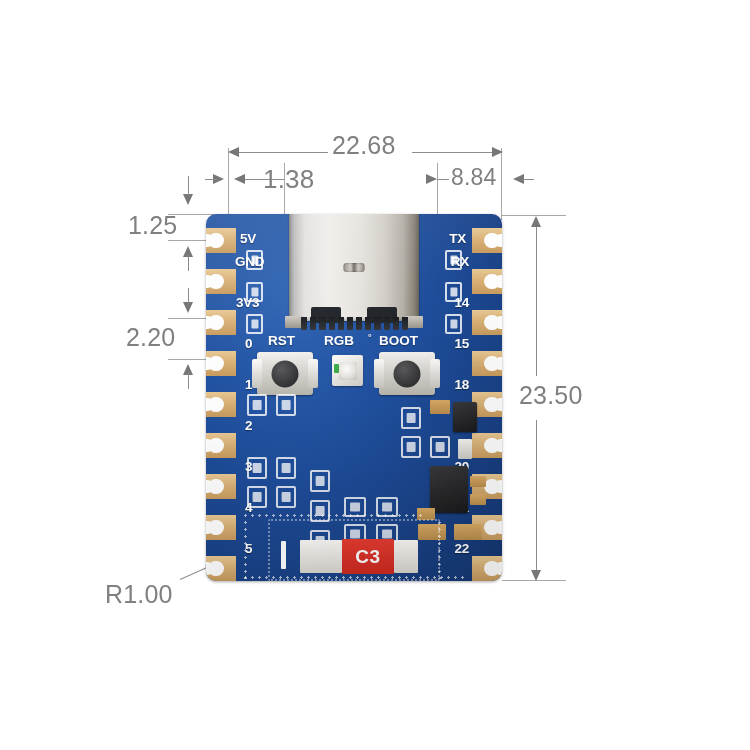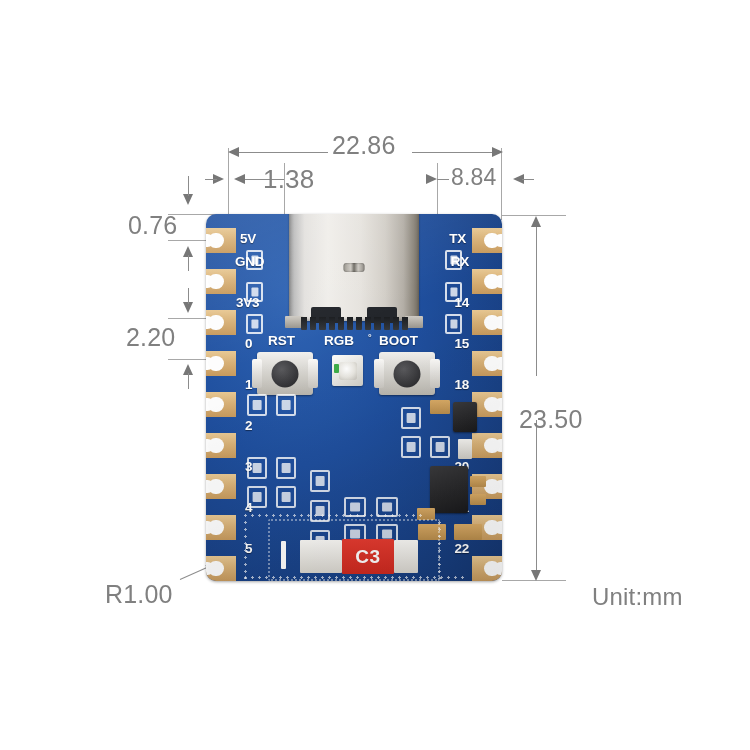--- a/index.html
+++ b/index.html
@@ -29,21 +29,21 @@
     font-family: "Liberation Sans", sans-serif;
     font-weight: 400;
     white-space: nowrap;
     letter-spacing: 0.2px;
   }
   .dim-18   { left: 332px; top: 131px; font-size: 25px; }
   .dim-138  { left: 263px; top: 164px; font-size: 26px; }
   .dim-467  { left: 451px; top: 164px; font-size: 23px; }
   .dim-159  { left: 128px; top: 211px; font-size: 25px; }
   .dim-254  { left: 126px; top: 323px; font-size: 25px; }
-  .dim-2350 { left: 519px; top: 381px; font-size: 25px; margin-top: 24px; }
+  .dim-2350 { left: 519px; top: 381px; font-size: 25px; }
   .dim-r100 { left: 105px; top: 580px; font-size: 25px; }
   .unit-mm  { left: 592px; top: 583px; font-size: 24px; }
 
   
   .rule-h {
     position: absolute;
     height: 1px;
     background: #8c8c8c;
   }
   .rule-v {
@@ -337,41 +337,41 @@
 
   <div class="rule-v ext-v" style="left:228px; top:148px; height:72px;"></div>
   <div class="rule-v ext-v" style="left:501px; top:148px; height:72px;"></div>
   <div class="rule-v ext-v" style="left:284px; top:163px; height:57px;"></div>
   <div class="rule-v ext-v" style="left:437px; top:163px; height:57px;"></div>
 
   <div class="rule-h" style="left:234px; top:152px; width:94px;"></div>
   <div class="rule-h" style="left:412px; top:152px; width:87px;"></div>
   <div class="arw arw-l" style="left:228px; top:147px;"></div>
   <div class="arw arw-r" style="left:492px; top:147px;"></div>
-  <div class="dim-label dim-18">22.86</div>
+  <div class="dim-label dim-18">22.68</div>
 
   <div class="rule-h" style="left:240px; top:179px; width:44px;"></div>
   <div class="arw arw-l" style="left:234px; top:174px;"></div>
   <div class="arw arw-r" style="left:213px; top:174px;"></div>
   <div class="rule-h" style="left:205px; top:179px; width:12px;"></div>
   <div class="dim-label dim-138">1.38</div>
 
   <div class="rule-h" style="left:437px; top:179px; width:12px;"></div>
   <div class="arw arw-r" style="left:426px; top:174px;"></div>
   <div class="arw arw-l" style="left:513px; top:174px;"></div>
   <div class="rule-h" style="left:522px; top:179px; width:12px;"></div>
   <div class="dim-label dim-467">8.84</div>
 
   <div class="rule-h ext-h" style="left:168px; top:214px; width:72px;"></div>
   <div class="rule-h ext-h" style="left:168px; top:240px; width:72px;"></div>
   <div class="arw arw-d" style="left:183px; top:194px;"></div>
   <div class="rule-v" style="left:188px; top:176px; height:20px;"></div>
   <div class="arw arw-u" style="left:183px; top:246px;"></div>
   <div class="rule-v" style="left:188px; top:255px; height:16px;"></div>
-  <div class="dim-label dim-159">0.76</div>
+  <div class="dim-label dim-159">1.25</div>
 
   <div class="rule-h ext-h" style="left:168px; top:318px; width:72px;"></div>
   <div class="rule-h ext-h" style="left:168px; top:359px; width:72px;"></div>
   <div class="arw arw-d" style="left:183px; top:302px;"></div>
   <div class="rule-v" style="left:188px; top:288px; height:16px;"></div>
   <div class="arw arw-u" style="left:183px; top:364px;"></div>
   <div class="rule-v" style="left:188px; top:373px; height:16px;"></div>
   <div class="dim-label dim-254">2.20</div>
 
   <div class="rule-h ext-h" style="left:502px; top:215px; width:64px;"></div>
@@ -379,21 +379,20 @@
   <div class="rule-v" style="left:536px; top:221px; height:155px;"></div>
   <div class="rule-v" style="left:536px; top:420px; height:154px;"></div>
   <div class="arw arw-u" style="left:531px; top:216px;"></div>
   <div class="arw arw-d" style="left:531px; top:570px;"></div>
   <div class="dim-label dim-2350">23.50</div>
 
   <div class="rule-h" style="left:180px; top:579px; width:32px; transform:rotate(-24deg); transform-origin:left center;"></div>
   <div class="arw arw-r" style="left:207px; top:562px; transform:rotate(-28deg);"></div>
   <div class="dim-label dim-r100">R1.00</div>
 
-  <div class="dim-label unit-mm">Unit:mm</div>
 
   <div id="pcb">
 
     <div class="pad-col left">
       <div class="pad" style="top:14px;">
           <span class="hole"></span>
         </div>
       <div class="pad" style="top:55px;">
           <span class="hole"></span>
         </div>

